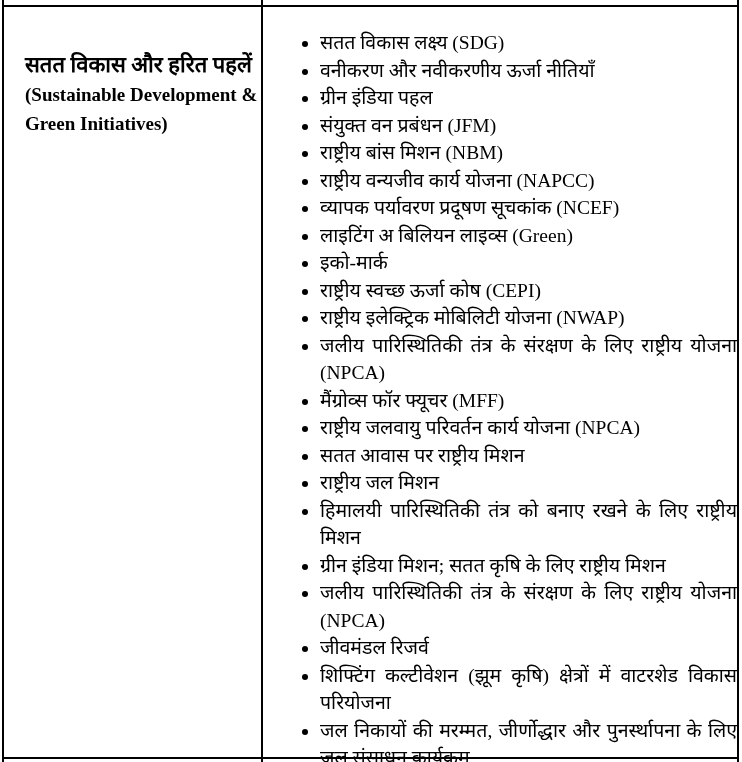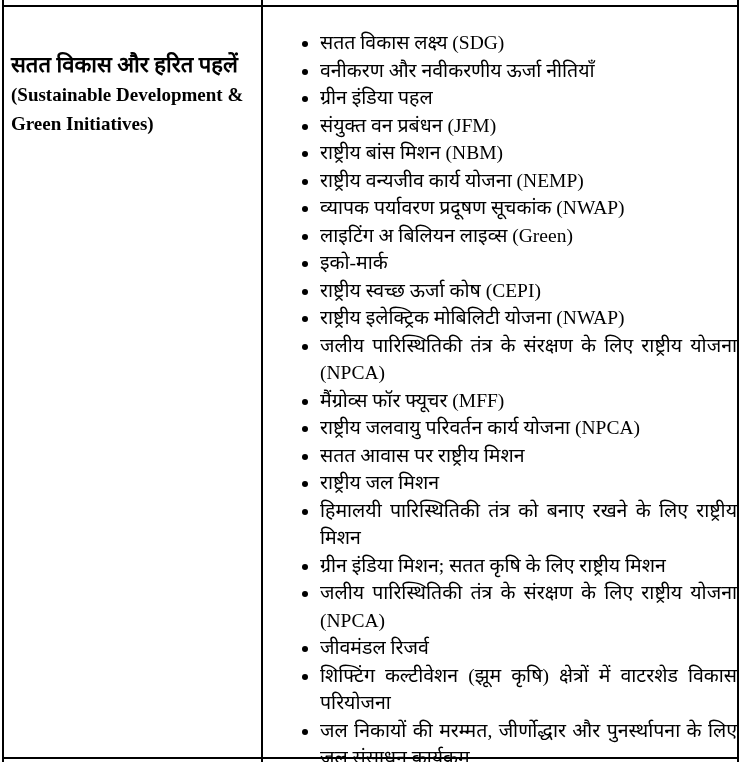--- a/index.html
+++ b/index.html
@@ -17,21 +17,21 @@
   .vl-left    { left: 2px; }
   .vl-divider { left: 261px; }
   .vl-right   { left: 737px; }
   .hline { position: absolute; left: 2px; right: 3px; height: 2px; background: #000; }
   .hl-top    { top: 5px; }
   .hl-bottom { top: 757px; }
 
   
   .cell-left {
     position: absolute;
-    left: 5px; top: 7px;
+    left: 19px; top: 7px;
     width: 257px;
     box-sizing: border-box;
     padding: 44px 8px 0 6px;
     font-weight: bold;
     line-height: 28px;
   }
   .cat-hi { font-size: 22px; }
   .cat-en { font-size: 19px; }
 
   
@@ -66,22 +66,22 @@
     <span class="cat-hi">सतत विकास और हरित पहलें</span>
     <span class="cat-en">(Sustainable Development &amp; Green Initiatives)</span>
   </div>
 
   <ul class="cell-right">
       <li>सतत विकास लक्ष्य (SDG)</li>
       <li>वनीकरण और नवीकरणीय ऊर्जा नीतियाँ</li>
       <li>ग्रीन इंडिया पहल</li>
       <li>संयुक्त वन प्रबंधन (JFM)</li>
       <li>राष्ट्रीय बांस मिशन (NBM)</li>
-      <li>राष्ट्रीय वन्यजीव कार्य योजना (NEMP)</li>
-      <li>व्यापक पर्यावरण प्रदूषण सूचकांक (NWAP)</li>
+      <li>राष्ट्रीय वन्यजीव कार्य योजना (NAPCC)</li>
+      <li>व्यापक पर्यावरण प्रदूषण सूचकांक (NCEF)</li>
       <li>लाइटिंग अ बिलियन लाइव्स (Green)</li>
       <li>इको-मार्क</li>
       <li>राष्ट्रीय स्वच्छ ऊर्जा कोष (CEPI)</li>
       <li>राष्ट्रीय इलेक्ट्रिक मोबिलिटी योजना (NWAP)</li>
       <li>जलीय पारिस्थितिकी तंत्र के संरक्षण के लिए राष्ट्रीय योजना (NPCA)</li>
       <li>मैंग्रोव्स फॉर फ्यूचर (MFF)</li>
       <li>राष्ट्रीय जलवायु परिवर्तन कार्य योजना (NPCA)</li>
       <li>सतत आवास पर राष्ट्रीय मिशन</li>
       <li>राष्ट्रीय जल मिशन</li>
       <li>हिमालयी पारिस्थितिकी तंत्र को बनाए रखने के लिए राष्ट्रीय मिशन</li>

